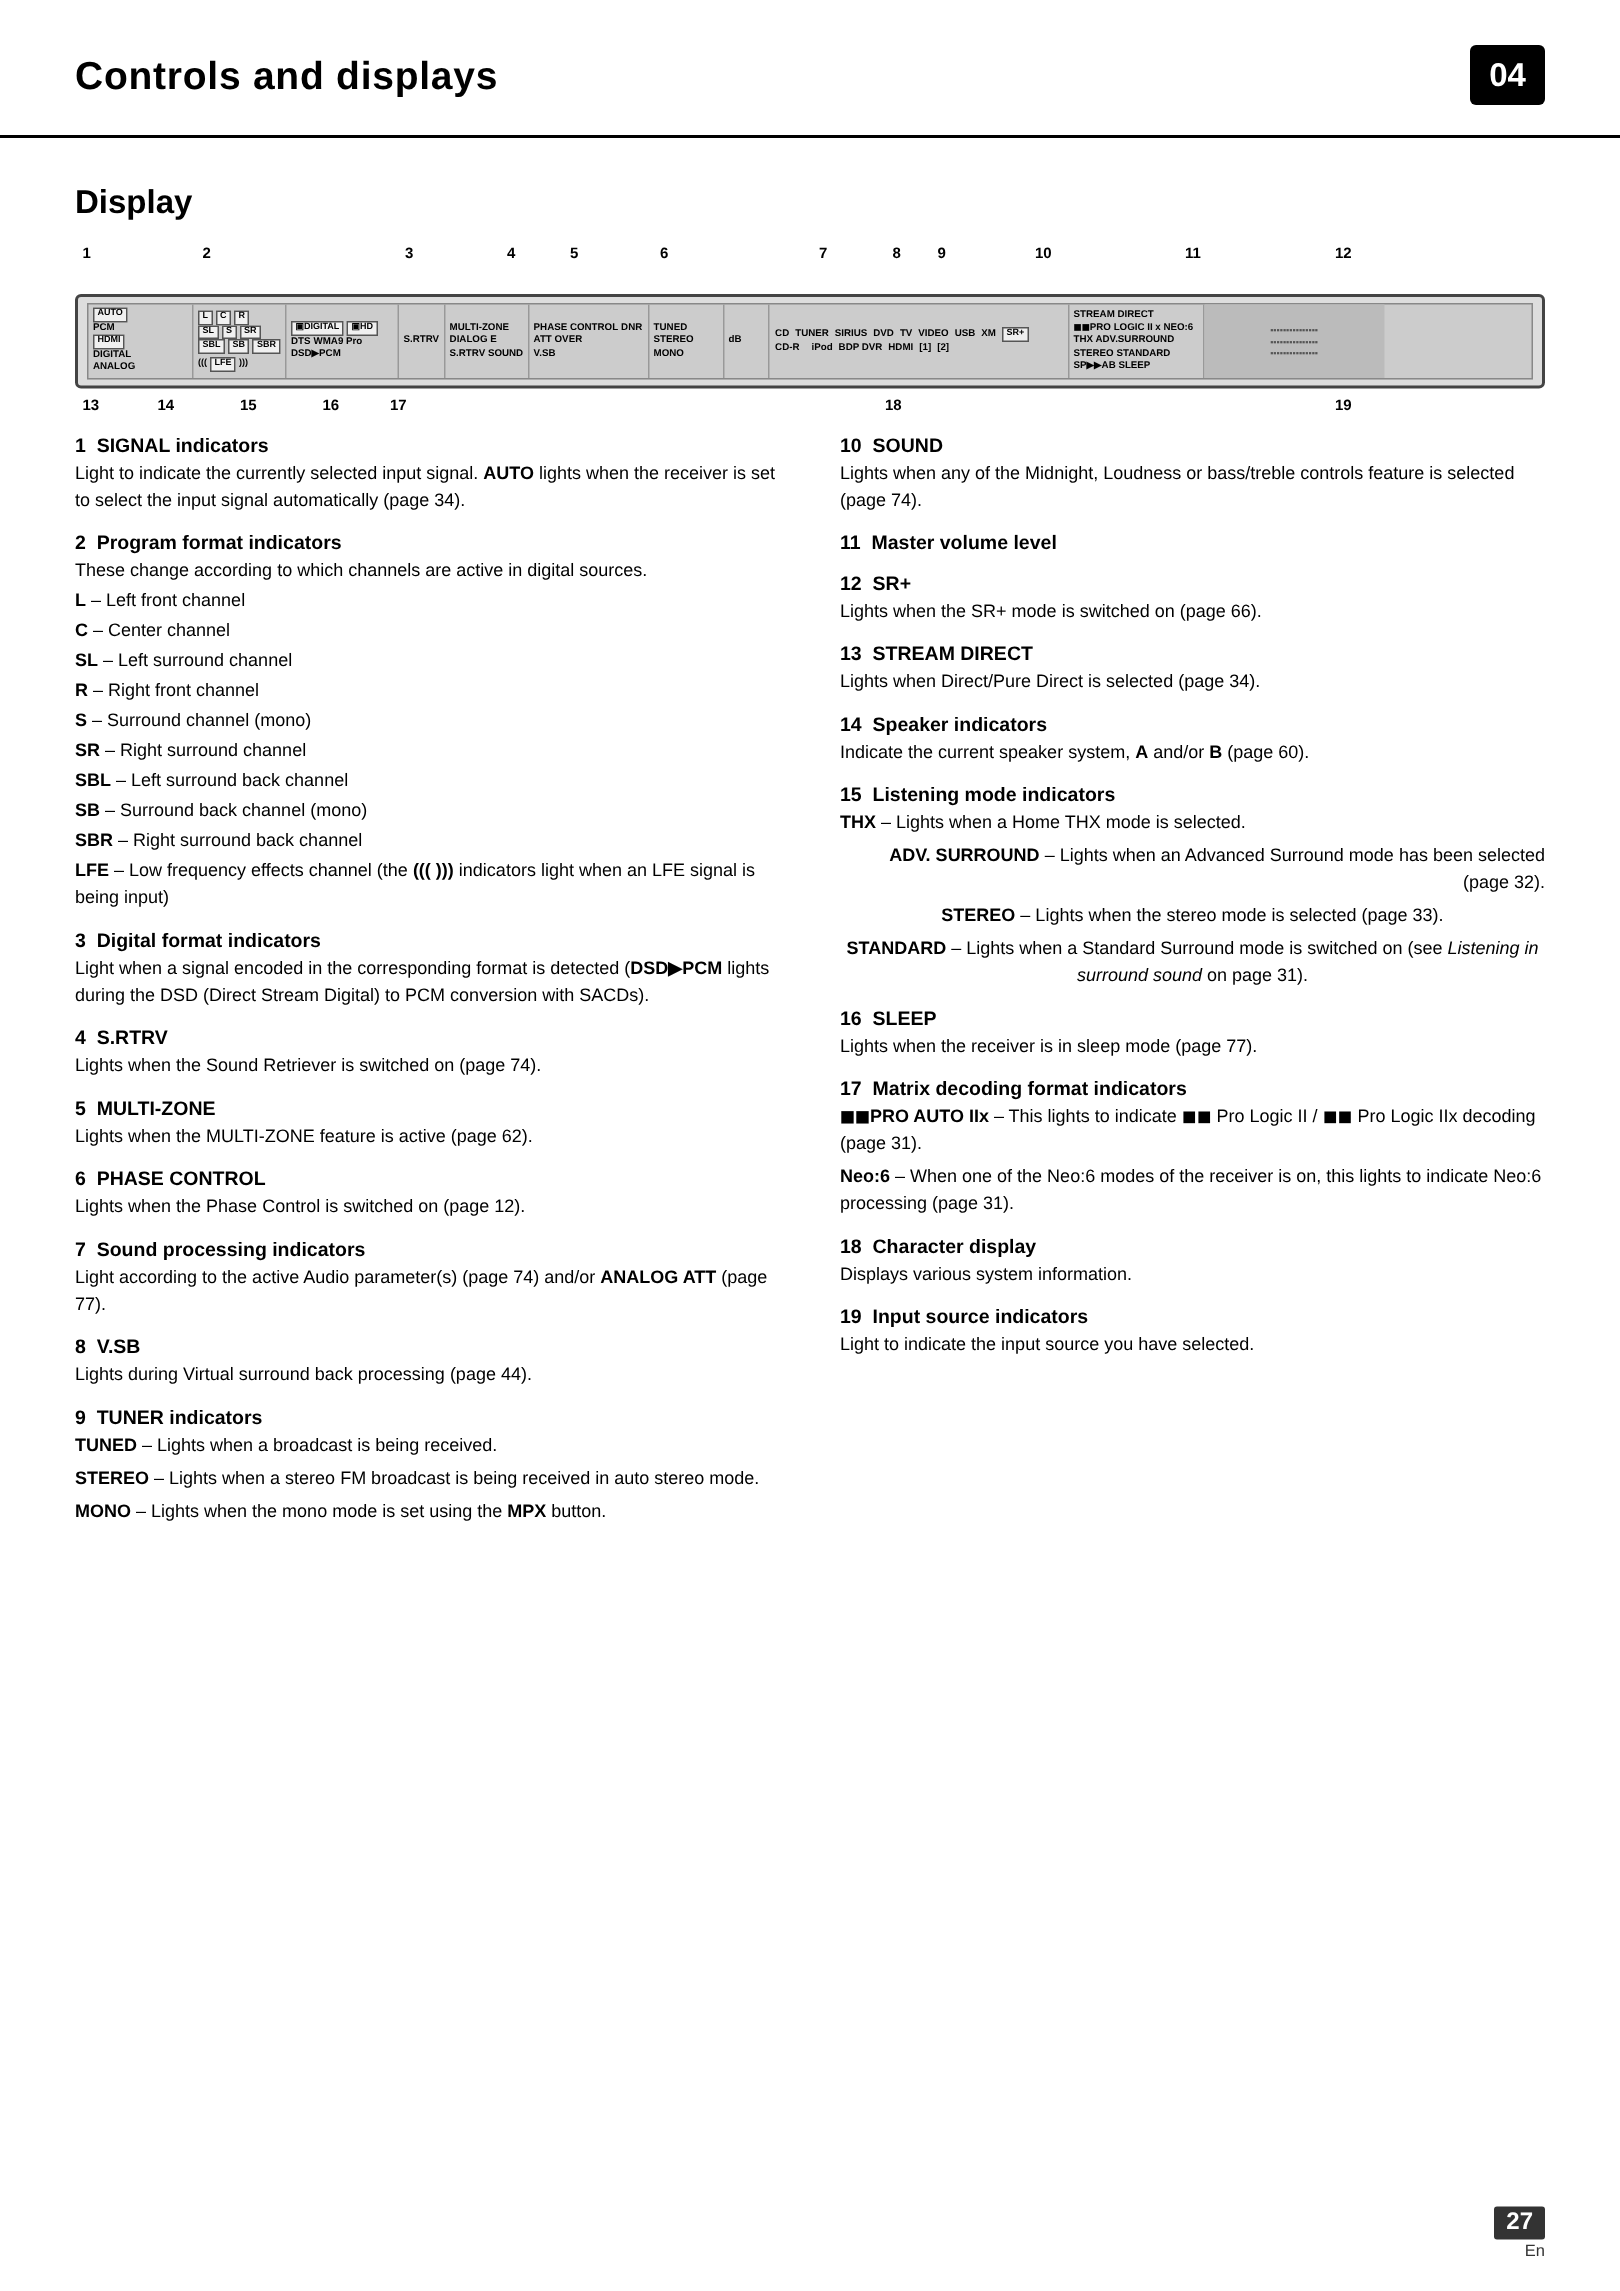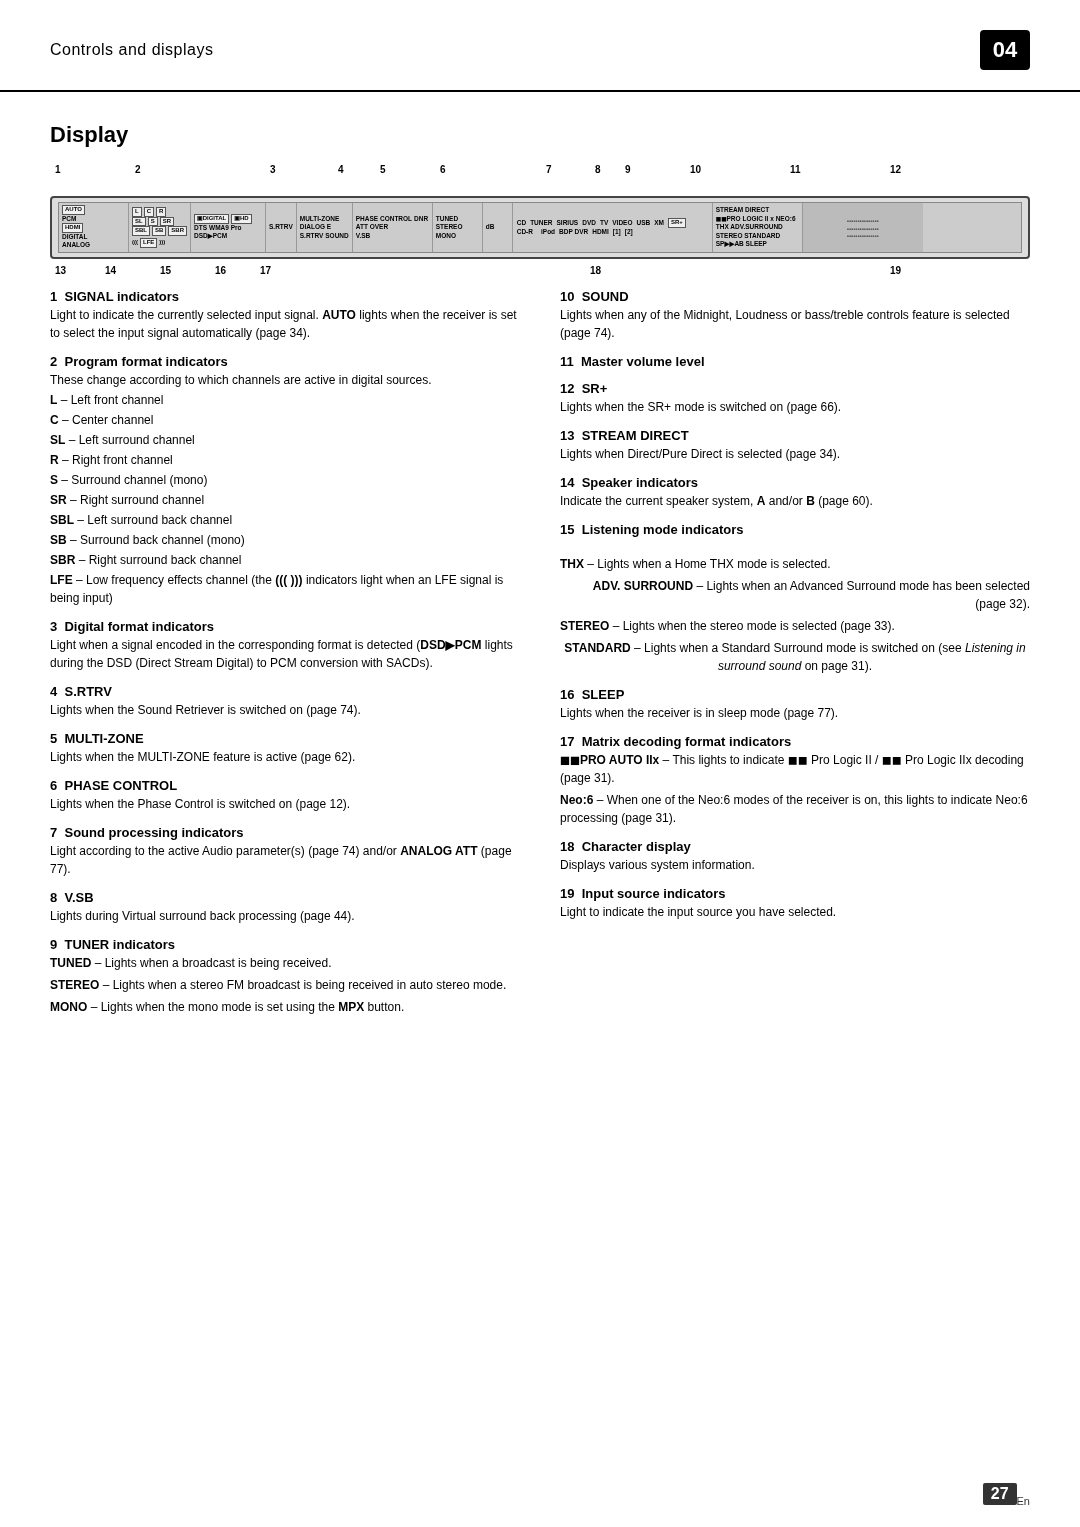--- a/index.html
+++ b/index.html
@@ -23,22 +23,22 @@
     
     .header {
       display: flex;
       align-items: center;
       padding: 30px 50px 20px 50px;
       border-bottom: 2px solid #000;
       margin-bottom: 30px;
     }
 
     .header-title {
-      font-size: 16px;
-      font-weight: normal;
+      font-size: 26px;
+      font-weight: bold;
       flex: 1;
       letter-spacing: 0.5px;
     }
 
     .header-badge {
       background: #000;
       color: #fff;
       font-size: 22px;
       font-weight: bold;
       width: 50px;
@@ -99,20 +99,21 @@
 
     em { font-style: italic; }
     strong { font-weight: bold; }
 
     
     .page-footer {
       position: absolute;
       bottom: 20px;
       right: 50px;
       display: flex;
+      flex-direction: column;
       align-items: flex-end;
       font-size: 11px;
       color: #333;
     }
 
     .page-num-box {
       background: #333;
       color: #fff;
       font-weight: bold;
       font-size: 16px;
@@ -484,23 +485,23 @@
         <div class="section-item">
           <div class="item-title"><span class="item-number">14</span>&nbsp; Speaker indicators</div>
           <div class="item-body">
             <p>Indicate the current speaker system, <strong>A</strong> and/or <strong>B</strong> (page 60).</p>
           </div>
         </div>
 
         <div class="section-item">
           <div class="item-title"><span class="item-number">15</span>&nbsp; Listening mode indicators</div>
           <div class="item-body">
-            <p style="margin-top:18px;"><strong>THX</strong> – Lights when a Home THX mode is selected.</p>
+            <p style="margin-top:2px;"><strong>THX</strong> – Lights when a Home THX mode is selected.</p>
             <p style="margin-top:4px;text-align:right;"><strong>ADV. SURROUND</strong> – Lights when an Advanced Surround mode has been selected (page 32).</p>
-            <p style="margin-top:4px;"><strong>STEREO</strong> – Lights when the stereo mode is selected (page 33).</p>
+            <p style="margin-top:4px;text-align:center;"><strong>STEREO</strong> – Lights when the stereo mode is selected (page 33).</p>
             <p style="margin-top:4px;text-align:center;"><strong>STANDARD</strong> – Lights when a Standard Surround mode is switched on (see <em>Listening in surround sound</em> on page 31).</p>
           </div>
         </div>
 
         <div class="section-item">
           <div class="item-title"><span class="item-number">16</span>&nbsp; SLEEP</div>
           <div class="item-body">
             <p>Lights when the receiver is in sleep mode (page 77).</p>
           </div>
         </div>

